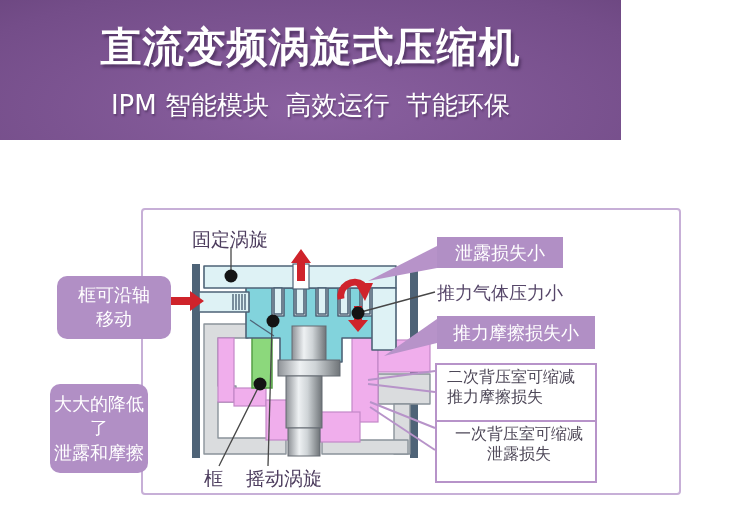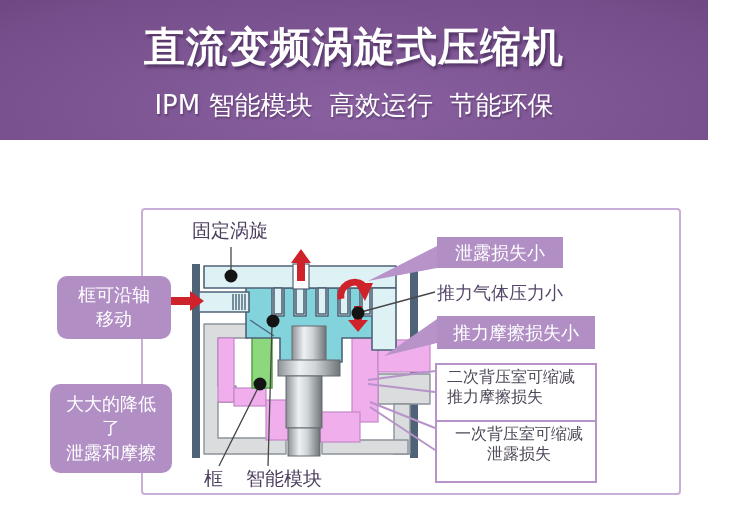--- a/index.html
+++ b/index.html
@@ -1,19 +1,19 @@
 <!DOCTYPE html>
 <html style="--c-purple_badge: #b18fc5; --c-panel_border: #c7afd7; --c-connector_purple: #b793c9; --c-label_text: #4d3d5e; --c-box_text: #4e4858; --c-teal: #82d3dc; --c-cyan: #def2f5; --c-pink: #f0aeec; --c-green: #8cd87c; --c-red: #cf232b; --c-slate: #4e6377; --c-gray_fill: #dadcde; --c-gray_stroke: #8a939b; --c-header_light: #8a60a0; --c-header_mid: #744d89; --c-header_dark: #4f2f61;"><head>
 <meta charset="utf-8">
 <style>
   html,body{margin:0;padding:0;background:#fff;}
   .page{position:relative;width:750px;height:505px;overflow:hidden;background:#fff;
         font-family:"DejaVu Sans","Liberation Sans",sans-serif;}
   
-  .hero{position:absolute;left:0;top:0;width:708px;height:140px;
+  .hero{position:absolute;left:0;top:0;width:621px;height:140px;
         background:radial-gradient(130% 190% at 50% 78%,
           var(--c-header_light) 0%, var(--c-header_mid) 48%, var(--c-header_dark) 100%);
         display:flex;flex-direction:column;align-items:center;justify-content:flex-start;}
   .hero h1{margin:20px 0 0 0;color:#fff;font-size:41px;font-weight:bold;letter-spacing:1px;
         text-shadow:2px 3px 3px rgba(40,20,55,.5);}
   .hero p{margin:13px 0 12px 0;color:#fff;font-size:26px;font-weight:normal;white-space:pre;
         text-shadow:1px 2px 2px rgba(40,20,55,.4);}
   
   .panel{position:absolute;left:141px;top:208px;width:536px;height:283px;background:#fff;
         border:2px solid var(--c-panel_border);border-radius:4px;}
@@ -148,27 +148,27 @@
       <line class="ln-thin" x1="435" y1="292" x2="361" y2="312"></line>
       <line class="ln-thin" x1="219" y1="466" x2="259" y2="386"></line>
       <line class="ln-thin" x1="268" y1="466" x2="272" y2="325"></line>
       <circle class="dot" cx="231" cy="276" r="6.5"></circle>
       <circle class="dot" cx="358" cy="313" r="6.5"></circle>
       <circle class="dot" cx="273" cy="321" r="6.5"></circle>
       <circle class="dot" cx="260" cy="384" r="6.5"></circle>
     </g>
   </svg>
 
-  <div class="dlabel" style="left:192px;top:221px;font-family:Liberation Serif, serif;">固定涡旋</div>
+  <div class="dlabel" style="left:192px;top:229px;">固定涡旋</div>
 
   <div class="badge round" style="left:57px;top:276px;width:88px;padding:7px 13px;">
     <span class="bl">框可沿轴</span>
     <span class="bl">移动</span>
   </div>
-  <div class="badge round" style="left:50px;top:384px;width:98px;padding:8px 12px;">
+  <div class="badge round" style="left:50px;top:384px;width:98px;padding:8px 0;">
     <span class="bl">大大的降低了</span>
     <span class="bl">泄露和摩擦</span>
   </div>
 
   <div class="badge rect" style="left:437px;top:237px;width:126px;height:31px;line-height:31px;">泄露损失小</div>
 
   <div class="ptext" style="left:437px;top:282px;">推力气体压力小</div>
 
   <div class="badge rect" style="left:437px;top:316px;width:158px;height:33px;line-height:33px;">推力摩擦损失小</div>
 
@@ -176,16 +176,16 @@
     <span class="bl">二次背压室可缩减</span>
     <span class="bl">推力摩擦损失</span>
   </div>
   <div class="obox" style="left:435px;top:420px;width:144px;height:41px;text-align:center;">
     <span class="bl">一次背压室可缩减</span>
     <span class="bl">泄露损失</span>
   </div>
 
   <div class="botlabels">
     <span class="frame">框</span>
-    <span>智能模块</span>
+    <span>摇动涡旋</span>
   </div>
 
 </div>
 
 </body></html>

